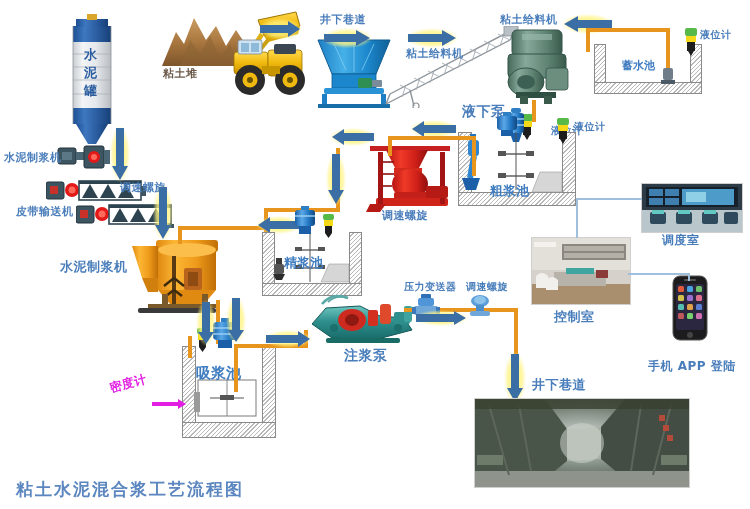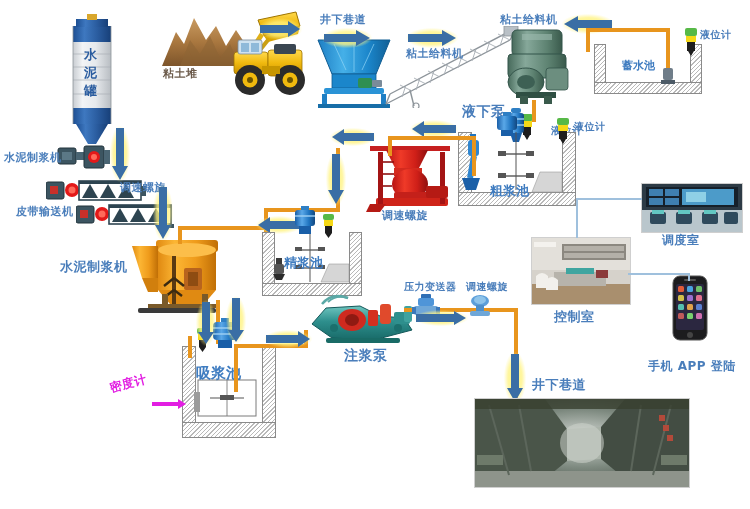--- a/index.html
+++ b/index.html
@@ -767,14 +767,15 @@
           <rect x="188" y="26" width="6" height="6"></rect>
         <rect x="192" y="36" width="6" height="6"></rect>
       </g>
       <ellipse cx="107" cy="44" rx="22" ry="20" fill="#cdd4cc" opacity=".55"></ellipse>
       <rect x="2" y="56" width="26" height="10" fill="#6e7a6a"></rect>
       <rect x="186" y="56" width="26" height="10" fill="#6e7a6a"></rect>
     </svg>
   </div>
   <div class="lbl" style="left:532px;top:378px;font-size:13px;">井下巷道</div>
 
+  <div class="title" style="left:16px;top:478px;">粘土水泥混合浆工艺流程图</div>
 
 </div>
 
 </body></html>

